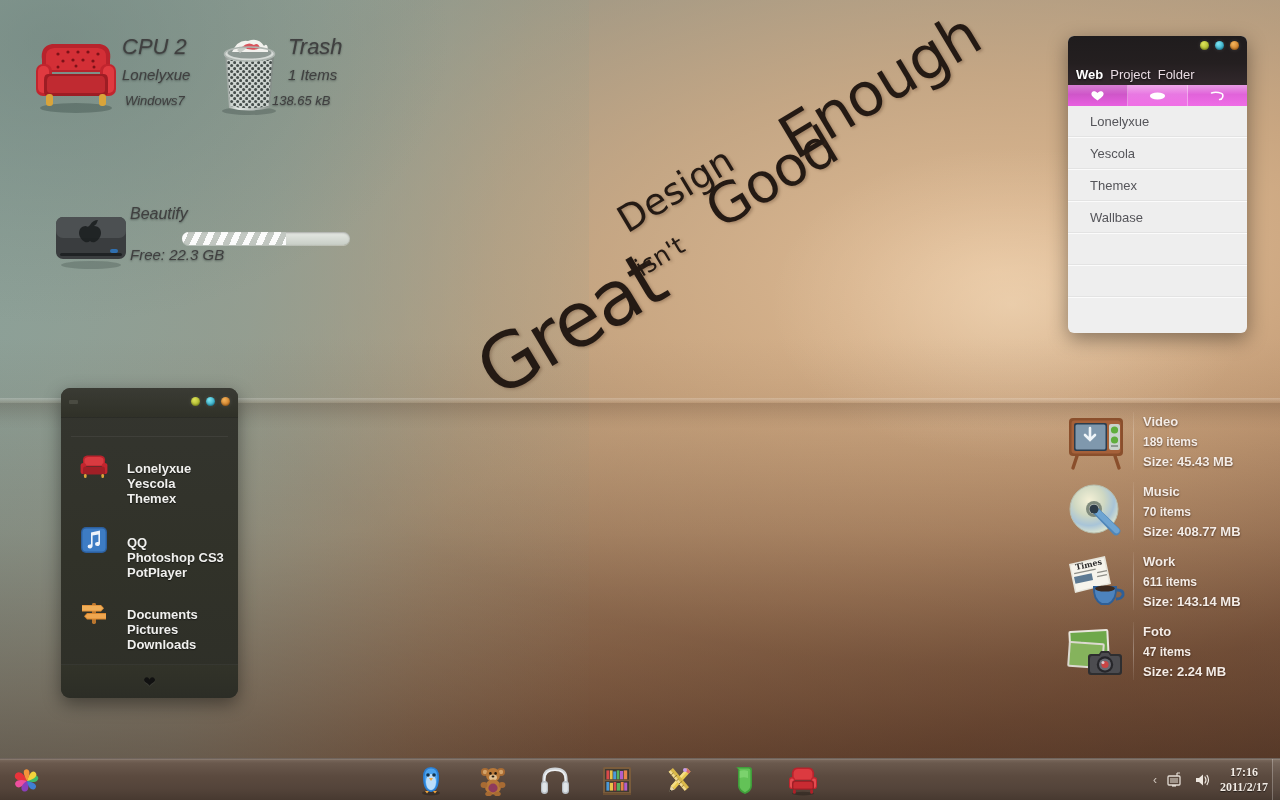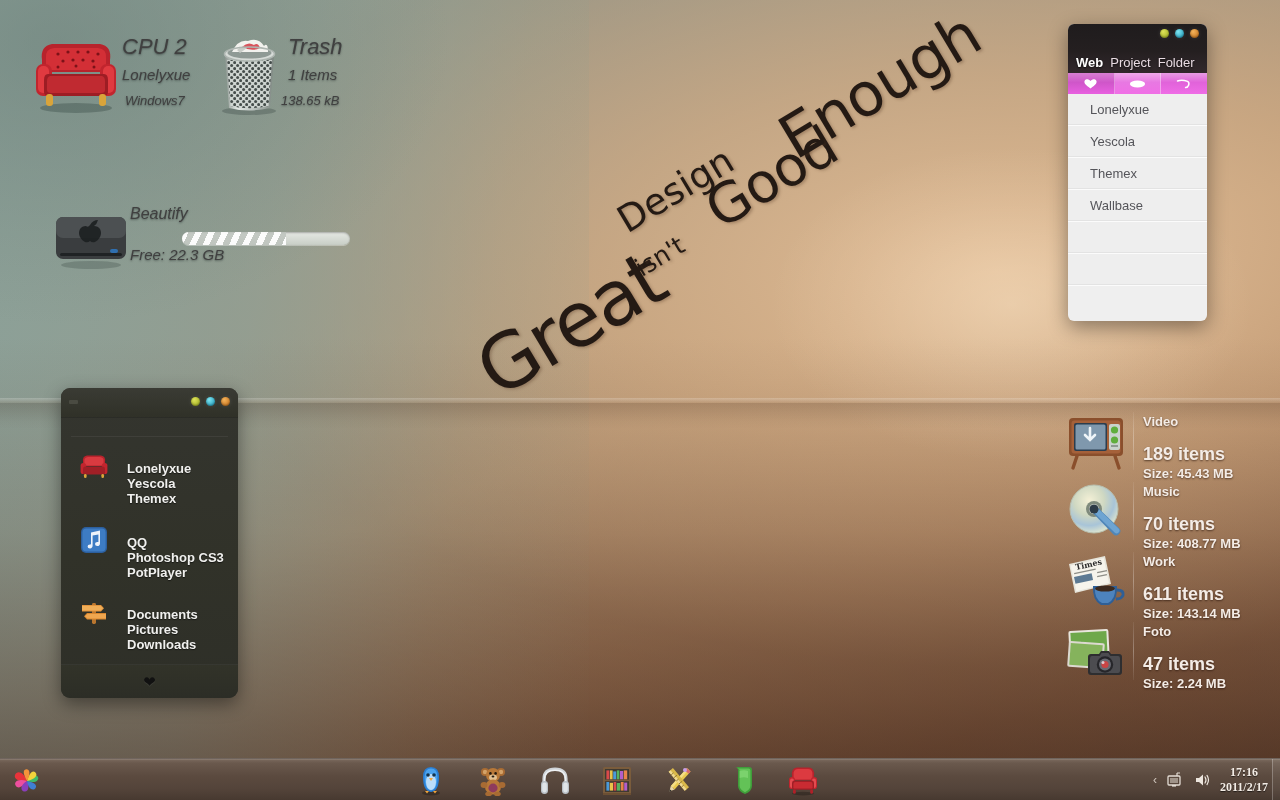--- a/index.html
+++ b/index.html
@@ -69,21 +69,21 @@
   #cpu-widget { position:absolute; left:30px; top:22px; width:200px; height:100px; }
   #cpu-icon { position:absolute; left:0; top:8px; width:92px; height:84px; }
   #cpu-widget .t1 { position:absolute; left:92px; top:12px; font-size:22px; }
   #cpu-widget .t2 { position:absolute; left:92px; top:44px; font-size:15px; }
   #cpu-widget .t3 { position:absolute; left:95px; top:71px; font-size:13px; }
 
   #trash-widget { position:absolute; left:212px; top:22px; width:200px; height:100px; }
   #trash-icon { position:absolute; left:0; top:6px; width:75px; height:88px; }
   #trash-widget .t1 { position:absolute; left:76px; top:12px; font-size:22px; }
   #trash-widget .t2 { position:absolute; left:76px; top:44px; font-size:15px; }
-  #trash-widget .t3 { position:absolute; left:69px; top:71px; font-size:13px; }
+  #trash-widget .t3 { position:absolute; left:60px; top:71px; font-size:13px; }
 
   #drive-widget { position:absolute; left:52px; top:205px; width:260px; height:65px; }
   #drive-icon { position:absolute; left:0; top:6px; width:78px; height:58px; }
   #drive-widget .t1 { position:absolute; left:78px; top:0px; font-size:16px; }
   #drive-widget .t3 { position:absolute; left:78px; top:41px; font-size:15px; }
   .drive-bar {
     position:absolute; left:130px; top:27px; width:168px; height:13px;
     border-radius:7px;
     background:linear-gradient(180deg,#e6e9e4,#c8cec6);
     box-shadow:inset 0 1px 2px rgba(0,0,0,0.28), 0 1px 0 rgba(255,255,255,0.35);
@@ -127,21 +127,21 @@
   #launcher-foot {
     position:absolute; left:0; right:0; bottom:0; height:34px;
     background:linear-gradient(180deg,#323329,#2c2d26);
     border-top:1px solid rgba(255,255,255,0.05);
     display:flex; align-items:center; justify-content:center;
   }
   #launcher-foot .heart { font-size:15px; color:#111; text-shadow:0 1px 0 rgba(255,255,255,0.07); }
 
   
   #bookmarks {
-    position:absolute; left:1068px; top:24px; width:139px; height:297px;
+    position:absolute; left:1068px; top:36px; width:179px; height:297px;
     border-radius:6px;
     box-shadow:0 6px 20px rgba(0,0,0,0.40);
     overflow:hidden;
     background:#efefef;
   }
   #bm-header {
     height:49px;
     background:linear-gradient(180deg,#1f1c1d 0%,#241f20 55%,#32282c 100%);
     position:relative;
   }
@@ -176,21 +176,21 @@
   .bm-row.empty { color:transparent; }
 
   
   #folderstats { position:absolute; left:1065px; top:406px; width:215px; }
   .fs-item { position:relative; height:70px; }
   .fs-icon { position:absolute; left:0; top:4px; width:62px; height:62px; }
   .fs-divider { position:absolute; left:68px; top:6px; width:1px; height:58px;
     background:linear-gradient(180deg, rgba(255,255,255,0.06), rgba(255,255,255,0.30), rgba(255,255,255,0.06)); }
   .fs-text { position:absolute; left:78px; top:6px; color:#f4ece6; text-shadow:0 1px 2px rgba(40,20,10,0.65); }
   .fs-name { font-size:13px; font-weight:bold; line-height:20px; }
-  .fs-items { font-size:18px; font-weight:bold; line-height:20px;margin-top:12px; }
+  .fs-items { font-size:12px; font-weight:bold; line-height:20px; }
   .fs-size { font-size:13px; font-weight:bold; line-height:20px; }
 
   
   #taskbar {
     position:absolute; left:0; right:0; bottom:0; height:42px;
     background:linear-gradient(180deg,#6e6a63 0%,#5c564f 8%,#4e4841 40%,#4a443d 70%,#3f3a34 100%);
     border-top:1px solid rgba(255,255,255,0.22);
     box-shadow:inset 0 1px 0 rgba(255,255,255,0.10);
   }
   #taskbar.warm {

